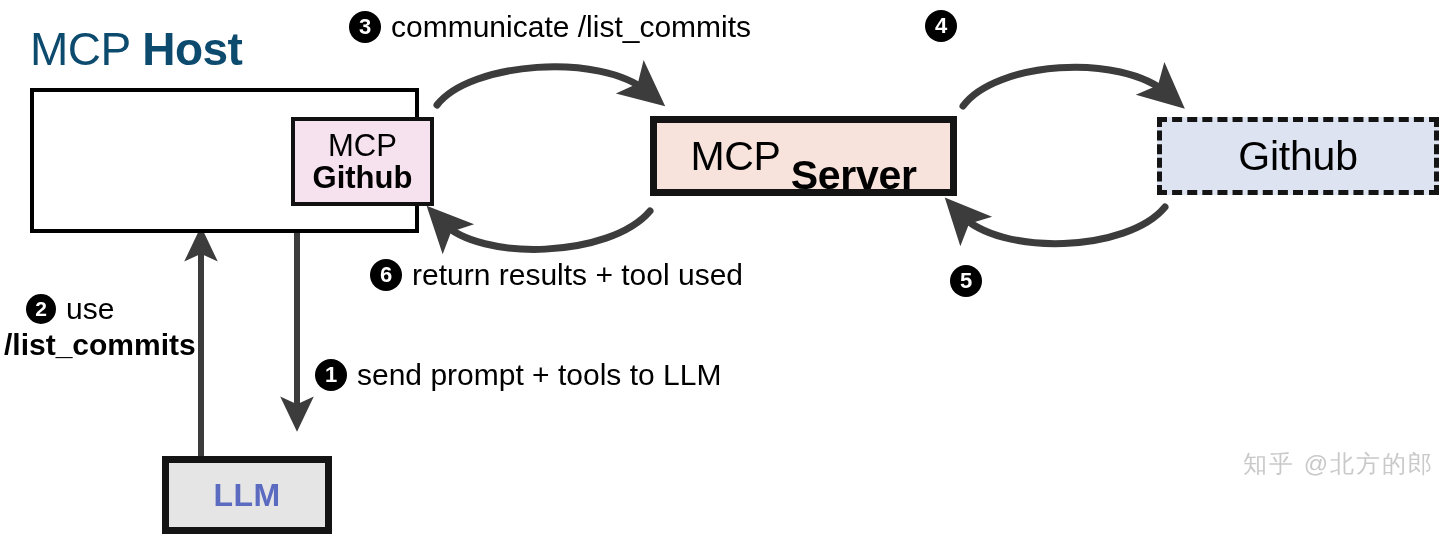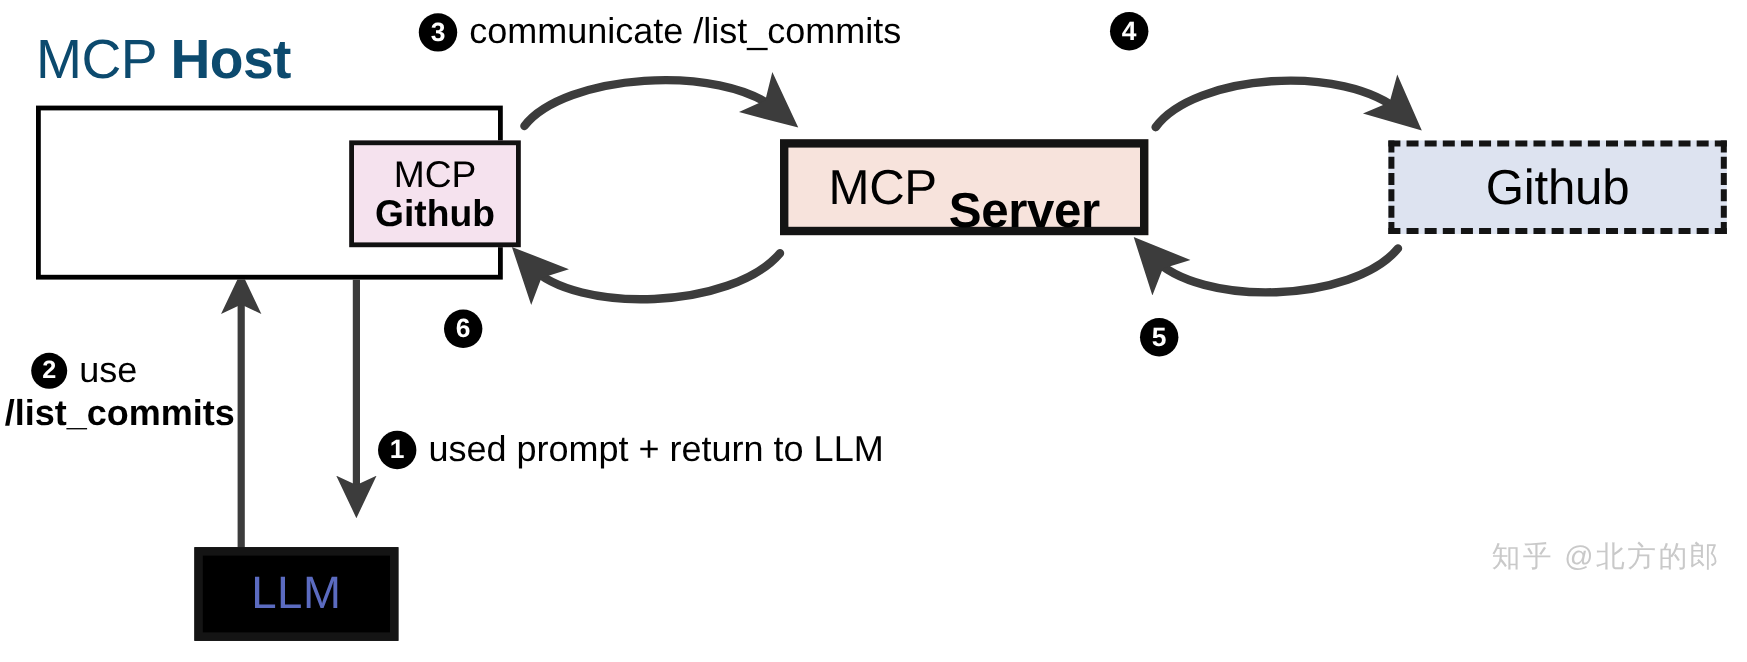--- a/index.html
+++ b/index.html
@@ -84,23 +84,23 @@
     font-size: 41px;
     font-weight: 400;
     color: #000;
     letter-spacing: -0.2px;
   }
 
   .llm-box {
     left: 162px; top: 456px;
     width: 170px; height: 78px;
     border: 7px solid #141414;
-    background: #000000;
-    font-size: 38px;
-    font-weight: 400;
+    background: #e5e5e5;
+    font-size: 32px;
+    font-weight: 700;
     color: #5b6bc0;
     letter-spacing: 0.5px;
   }
 
   
   .step-label {
     position: absolute;
     white-space: nowrap;
     color: #000;
     display: flex;
@@ -208,29 +208,30 @@
     <span class="badge sz32">3</span>
     <span class="lbl-txt"><span class="bd">communicate </span><span class="lt">/list_commits</span></span>
   </div>
 
   <div class="step-label step4">
     <span class="badge sz32">4</span>
   </div>
 
   <div class="step-label step6">
     <span class="badge sz32">6</span>
+    <span class="lbl-txt"><span class="bd">return </span><span class="lt">results + tool used</span></span>
   </div>
 
   <div class="step-label step5">
     <span class="badge sz32">5</span>
   </div>
 
   <div class="step-label step1">
     <span class="badge sz32">1</span>
-    <span class="lbl-txt"><span class="lt">used </span><span class="bd">prompt + return</span><span class="lt"> to LLM</span></span>
+    <span class="lbl-txt"><span class="lt">send </span><span class="bd">prompt + tools</span><span class="lt"> to LLM</span></span>
   </div>
 
   <div class="step2">
     <div class="row1">
       <span class="badge sz30">2</span>
       <span class="lbl-txt lt">use</span>
     </div>
     <div class="row2">/list_commits</div>
   </div>
 

